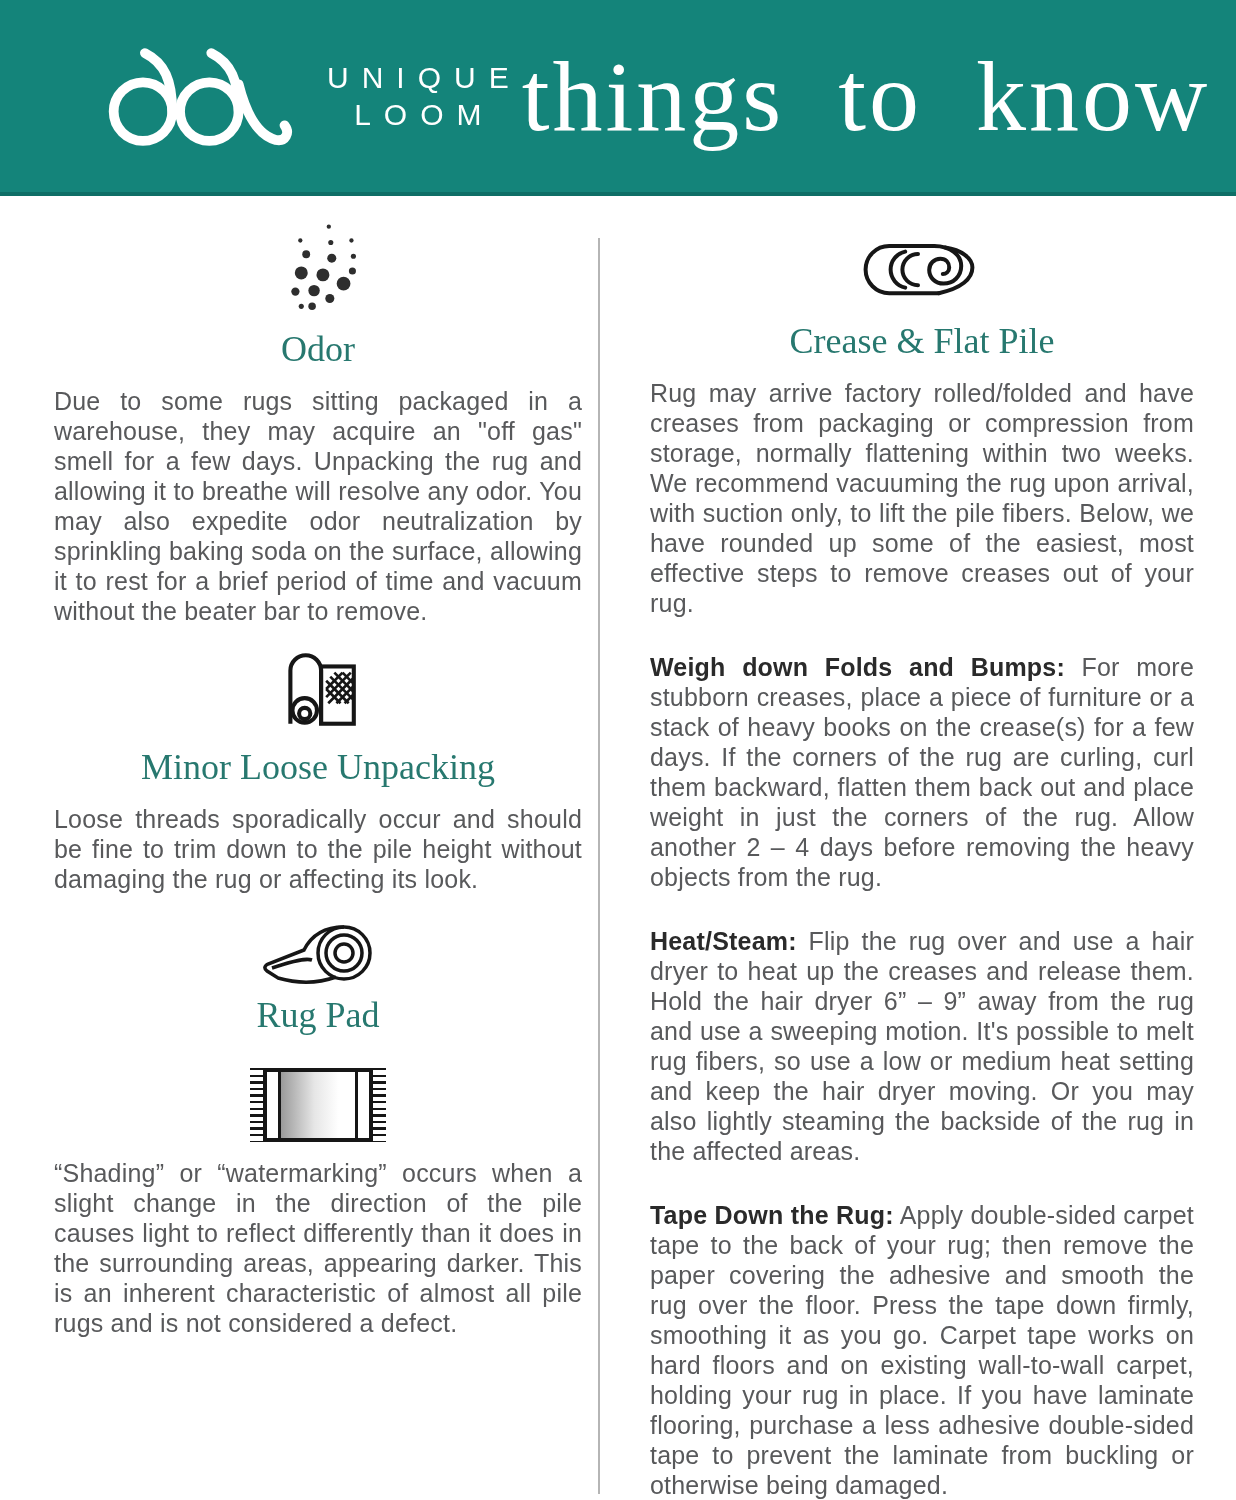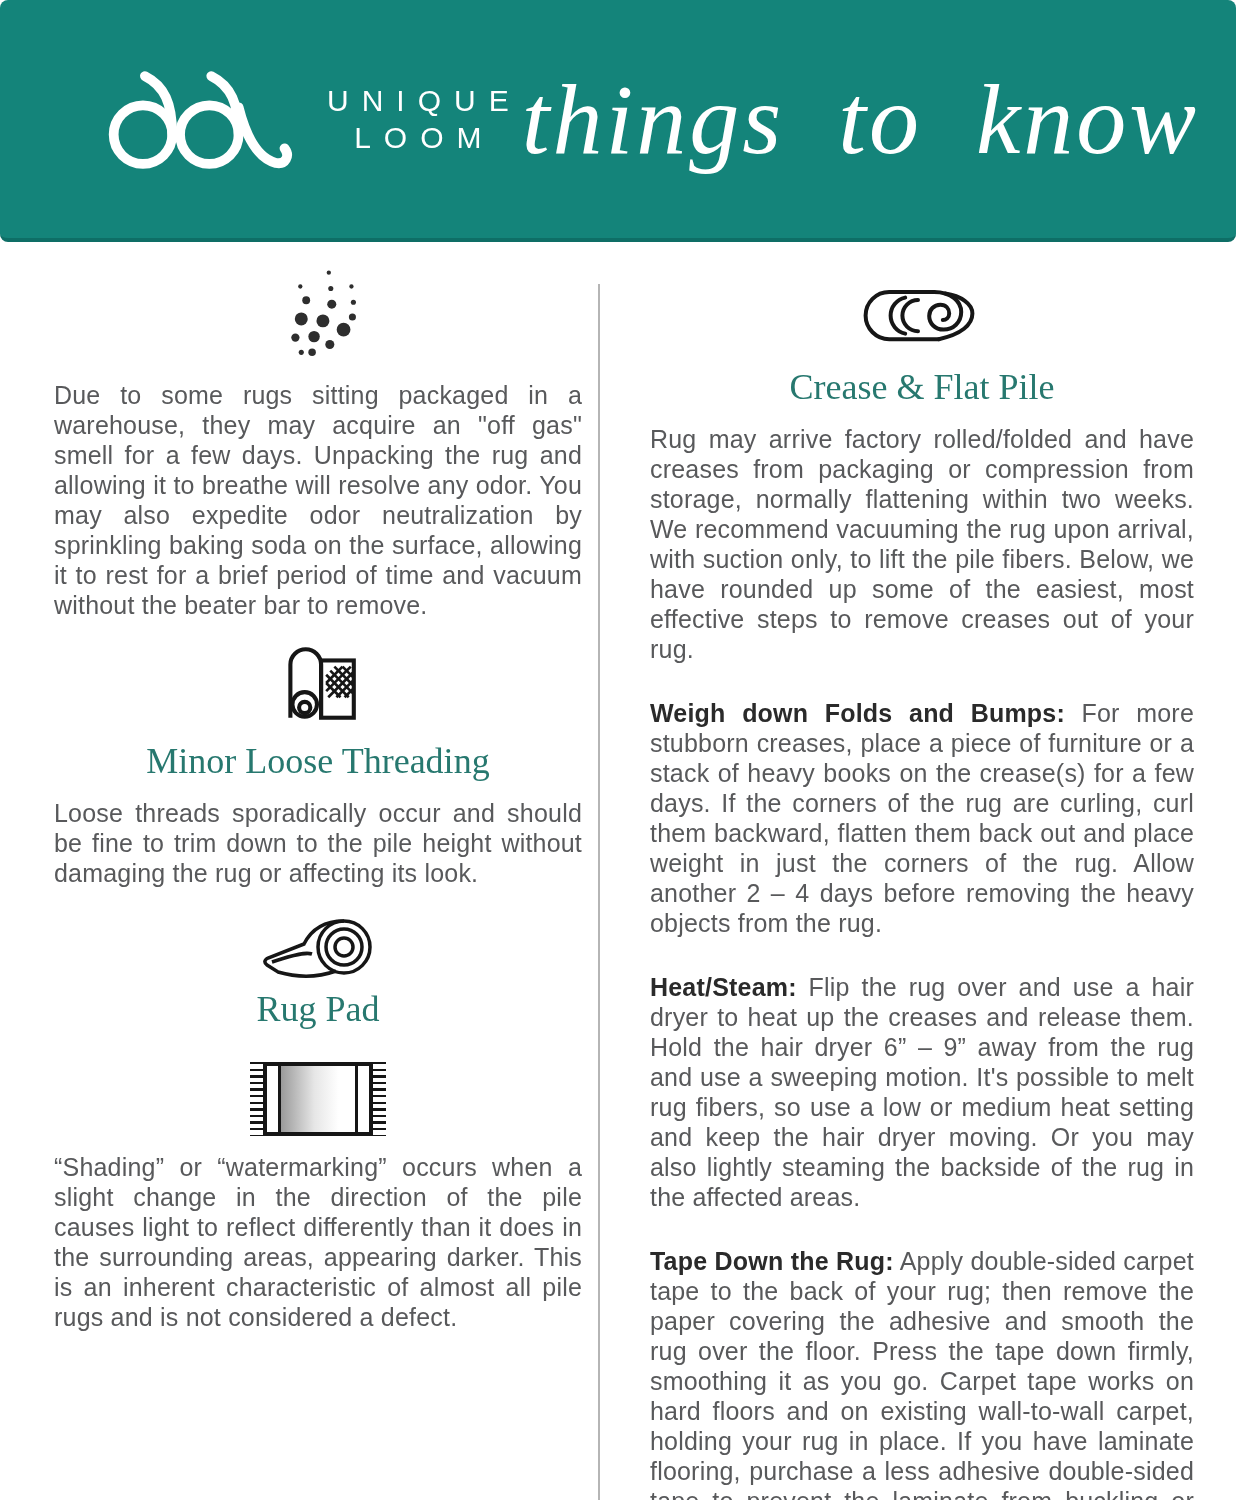--- a/index.html
+++ b/index.html
@@ -4,36 +4,35 @@
 <style>
   * { box-sizing: border-box; }
   html, body { margin: 0; padding: 0; }
   body {
     width: 1236px; height: 1500px; background: #ffffff; overflow: hidden;
     font-family: "Liberation Sans", "DejaVu Sans", sans-serif;
   }
 
   
   .header {
-    height: 242px; background: #14847A; border-bottom: 4px solid #0E6E66;
-    display: flex; align-items: center; border-radius: 8px;
+    height: 196px; background: #14847A; border-bottom: 4px solid #0E6E66;
+    display: flex; align-items: center;
   }
   .brand { display: flex; align-items: center; gap: 22px; margin-left: 100px; }
   .logo svg { display: block; }
   .brand-words {
     color: #fff; font-size: 30px; letter-spacing: 13px;
     line-height: 1.25; text-align: center; font-weight: 400;
   }
   .brand-words .line { display: block; }
   .title-wrap { flex: 1; text-align: center; padding-right: 55px; }
   .page-title {
     color: #fff; font-family: "Liberation Serif", "DejaVu Serif", serif;
     font-size: 100px; font-weight: 400; letter-spacing: 3px; word-spacing: 26px;
     white-space: nowrap;
-    font-style: italic;
   }
 
   
   .content { display: flex; }
   .col-left  { width: 560px; margin-left: 38px; text-align: center; }
   .vdivider  { width: 2px; height: 1256px; margin-top: 42px; background: #B5B5B5; flex: none; }
   .col-right { flex: 1; margin: 0 26px 0 34px; text-align: center; }
 
   .icon-row { display: flex; justify-content: center; align-items: flex-end; }
   .sec-title {
@@ -112,20 +111,21 @@
           <circle cx="65" cy="57" r="6.6"></circle>
             <circle cx="95" cy="53" r="3.6"></circle>
           <circle cx="37" cy="74" r="4.2"></circle>
             <circle cx="56" cy="73" r="5.8"></circle>
           <circle cx="86" cy="66" r="7"></circle>  
             <circle cx="72" cy="81" r="4.6"></circle>
           <circle cx="43" cy="89" r="2.6"></circle>
             <circle cx="54" cy="89" r="3.8"></circle>
         </svg>
       </div>
+      <h2 class="sec-title">Odor</h2>
       <p class="body-text">Due to some rugs sitting packaged in a warehouse, they may acquire an "off gas" smell for a few days. Unpacking the rug and allowing it to breathe will resolve any odor. You may also expedite odor neutralization by sprinkling baking soda on the surface, allowing it to rest for a brief period of time and vacuum without the beater bar to remove.</p>
     </div>
 
     <div class="section">
       <div class="icon-row icon-threading">
         <svg width="80" height="90" viewBox="0 0 78 88" fill="none">
           <g stroke="#161616" stroke-width="4">
             <path d="M12 76 V24 A15 15 0 0 1 42 24 V76"></path>
             <rect x="42" y="20" width="32" height="56"></rect>
             <circle cx="26" cy="63" r="12"></circle>
@@ -138,21 +138,21 @@
               <path d="M57 56 L73 40"></path>
             <path d="M65 56 L73 48"></path>
             <path d="M47 34 L69 56"></path>
               <path d="M51 30 L73 52"></path>
             <path d="M55 26 L73 44"></path>
               <path d="M63 26 L73 36"></path>
             <path d="M47 42 L61 56"></path>
           </g>
         </svg>
       </div>
-      <h2 class="sec-title">Minor Loose Threading</h2>
+      <h2 class="sec-title">Minor Loose Unpacking</h2>
       <p class="body-text">Loose threads sporadically occur and should be fine to trim down to the pile height without damaging the rug or affecting its look.</p>
     </div>
 
     <div class="section">
       <div class="icon-row icon-rugpad">
         <svg width="120" height="62" viewBox="0 0 120 62" fill="none">
           <g stroke="#161616" stroke-width="3.5">
             <circle cx="86" cy="31" r="26"></circle>
             <circle cx="86" cy="31" r="18"></circle>
             <circle cx="86" cy="31" r="9"></circle>

